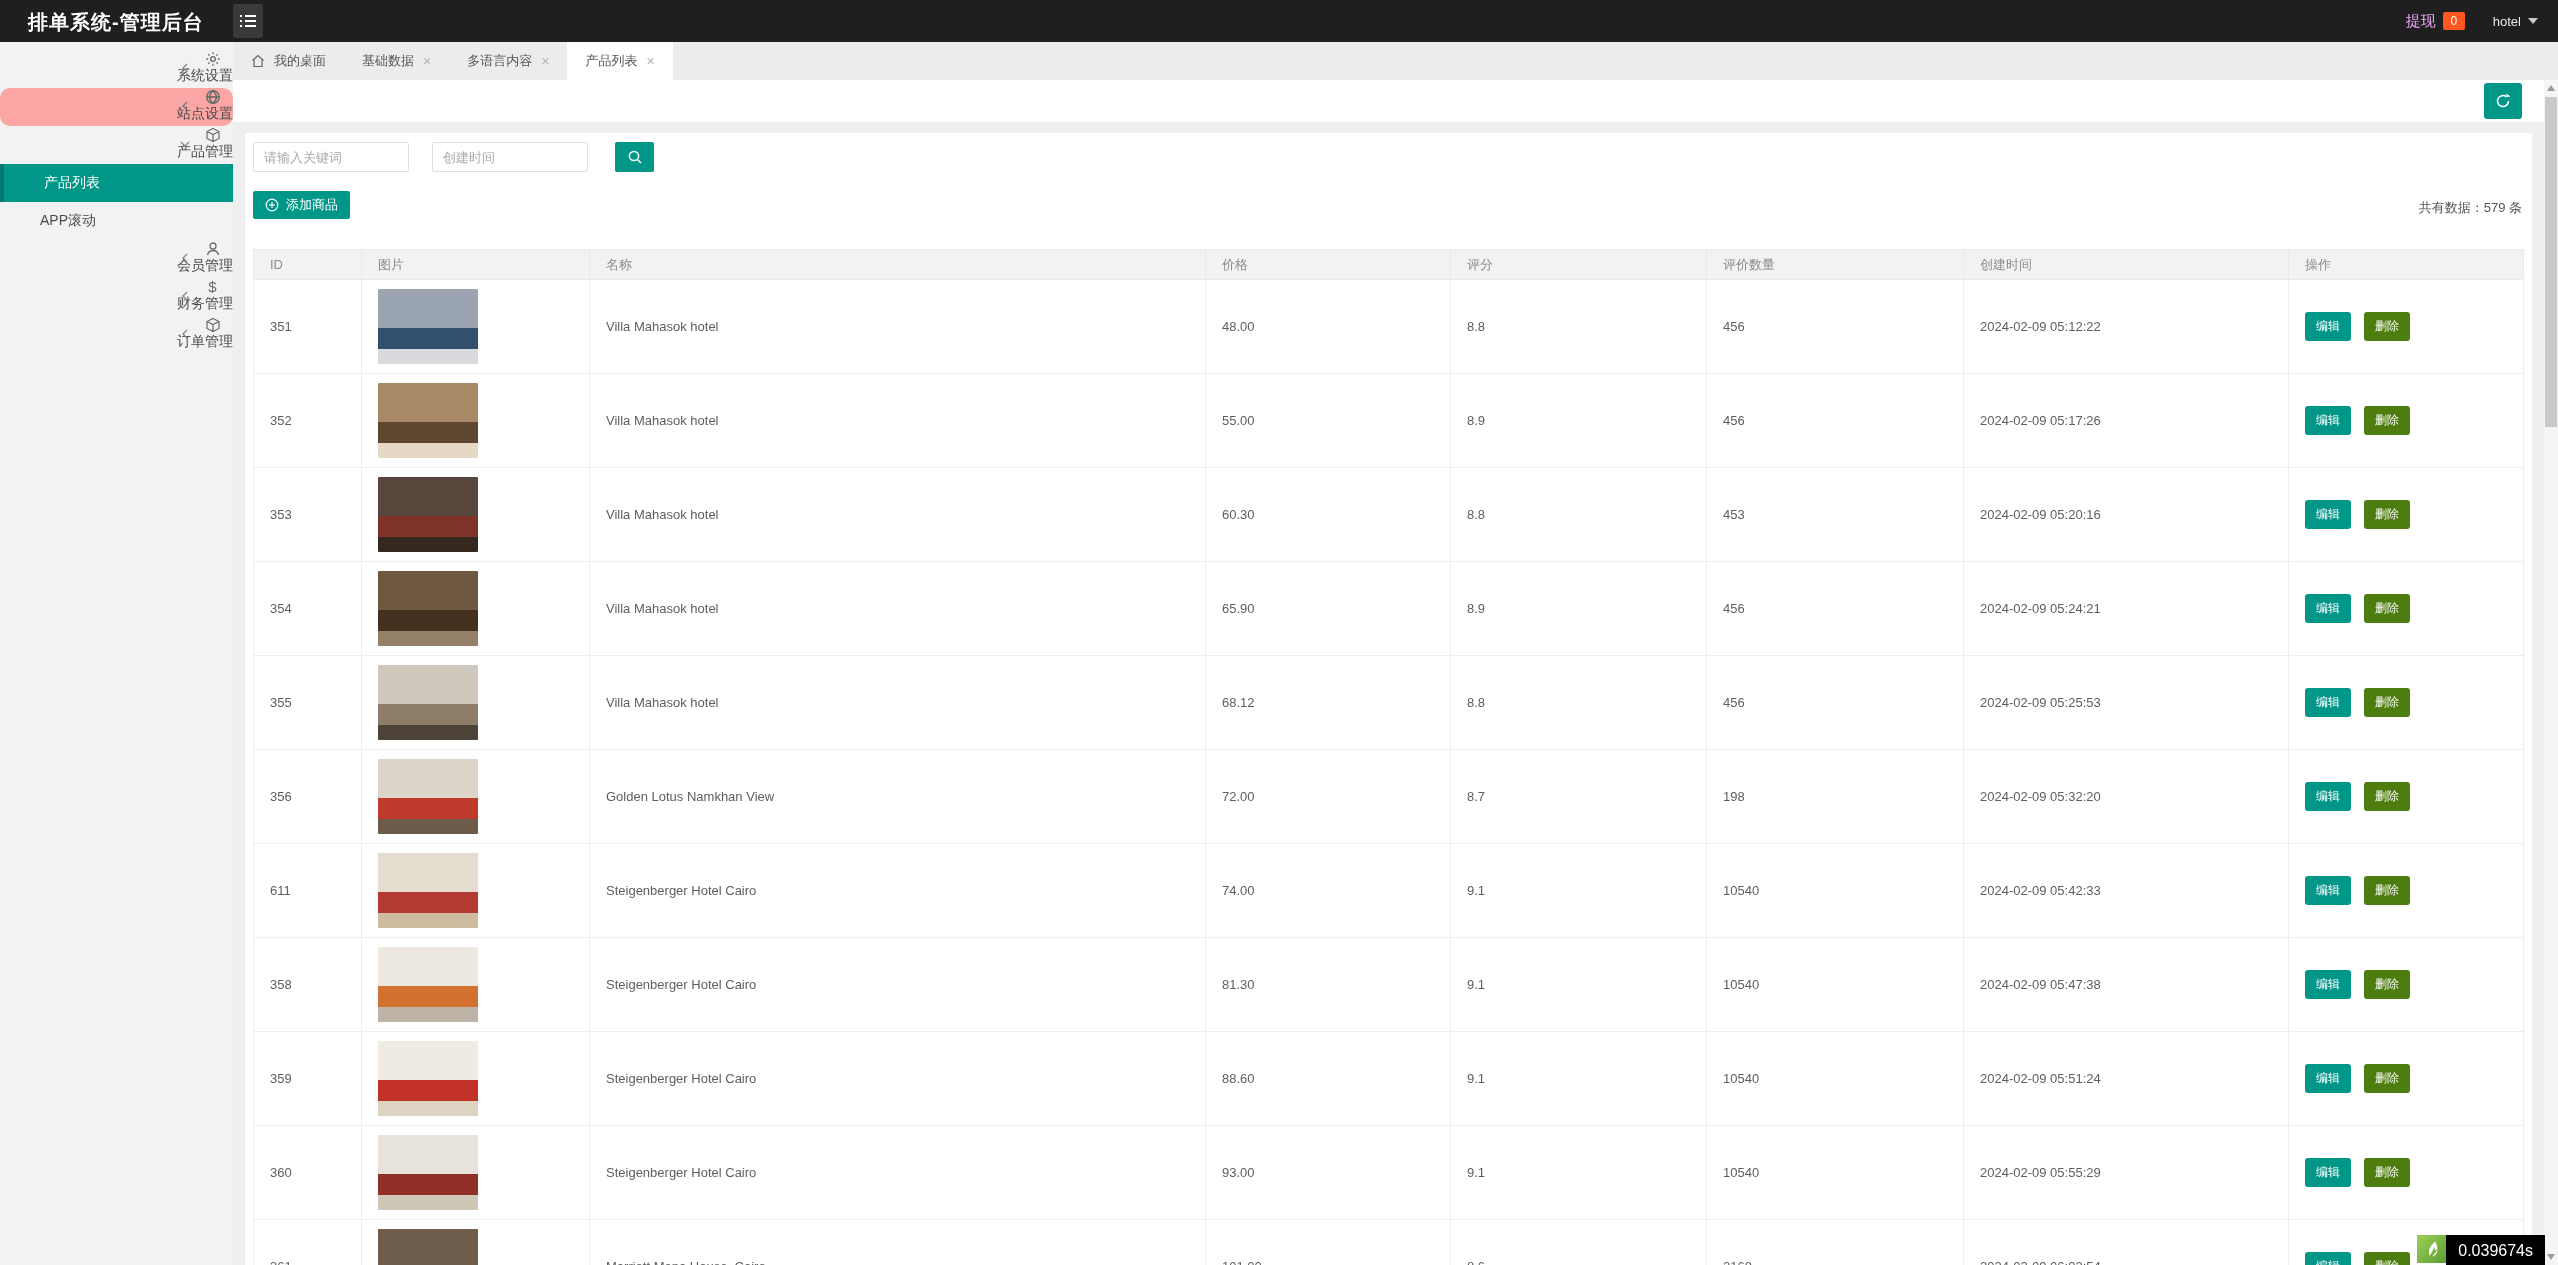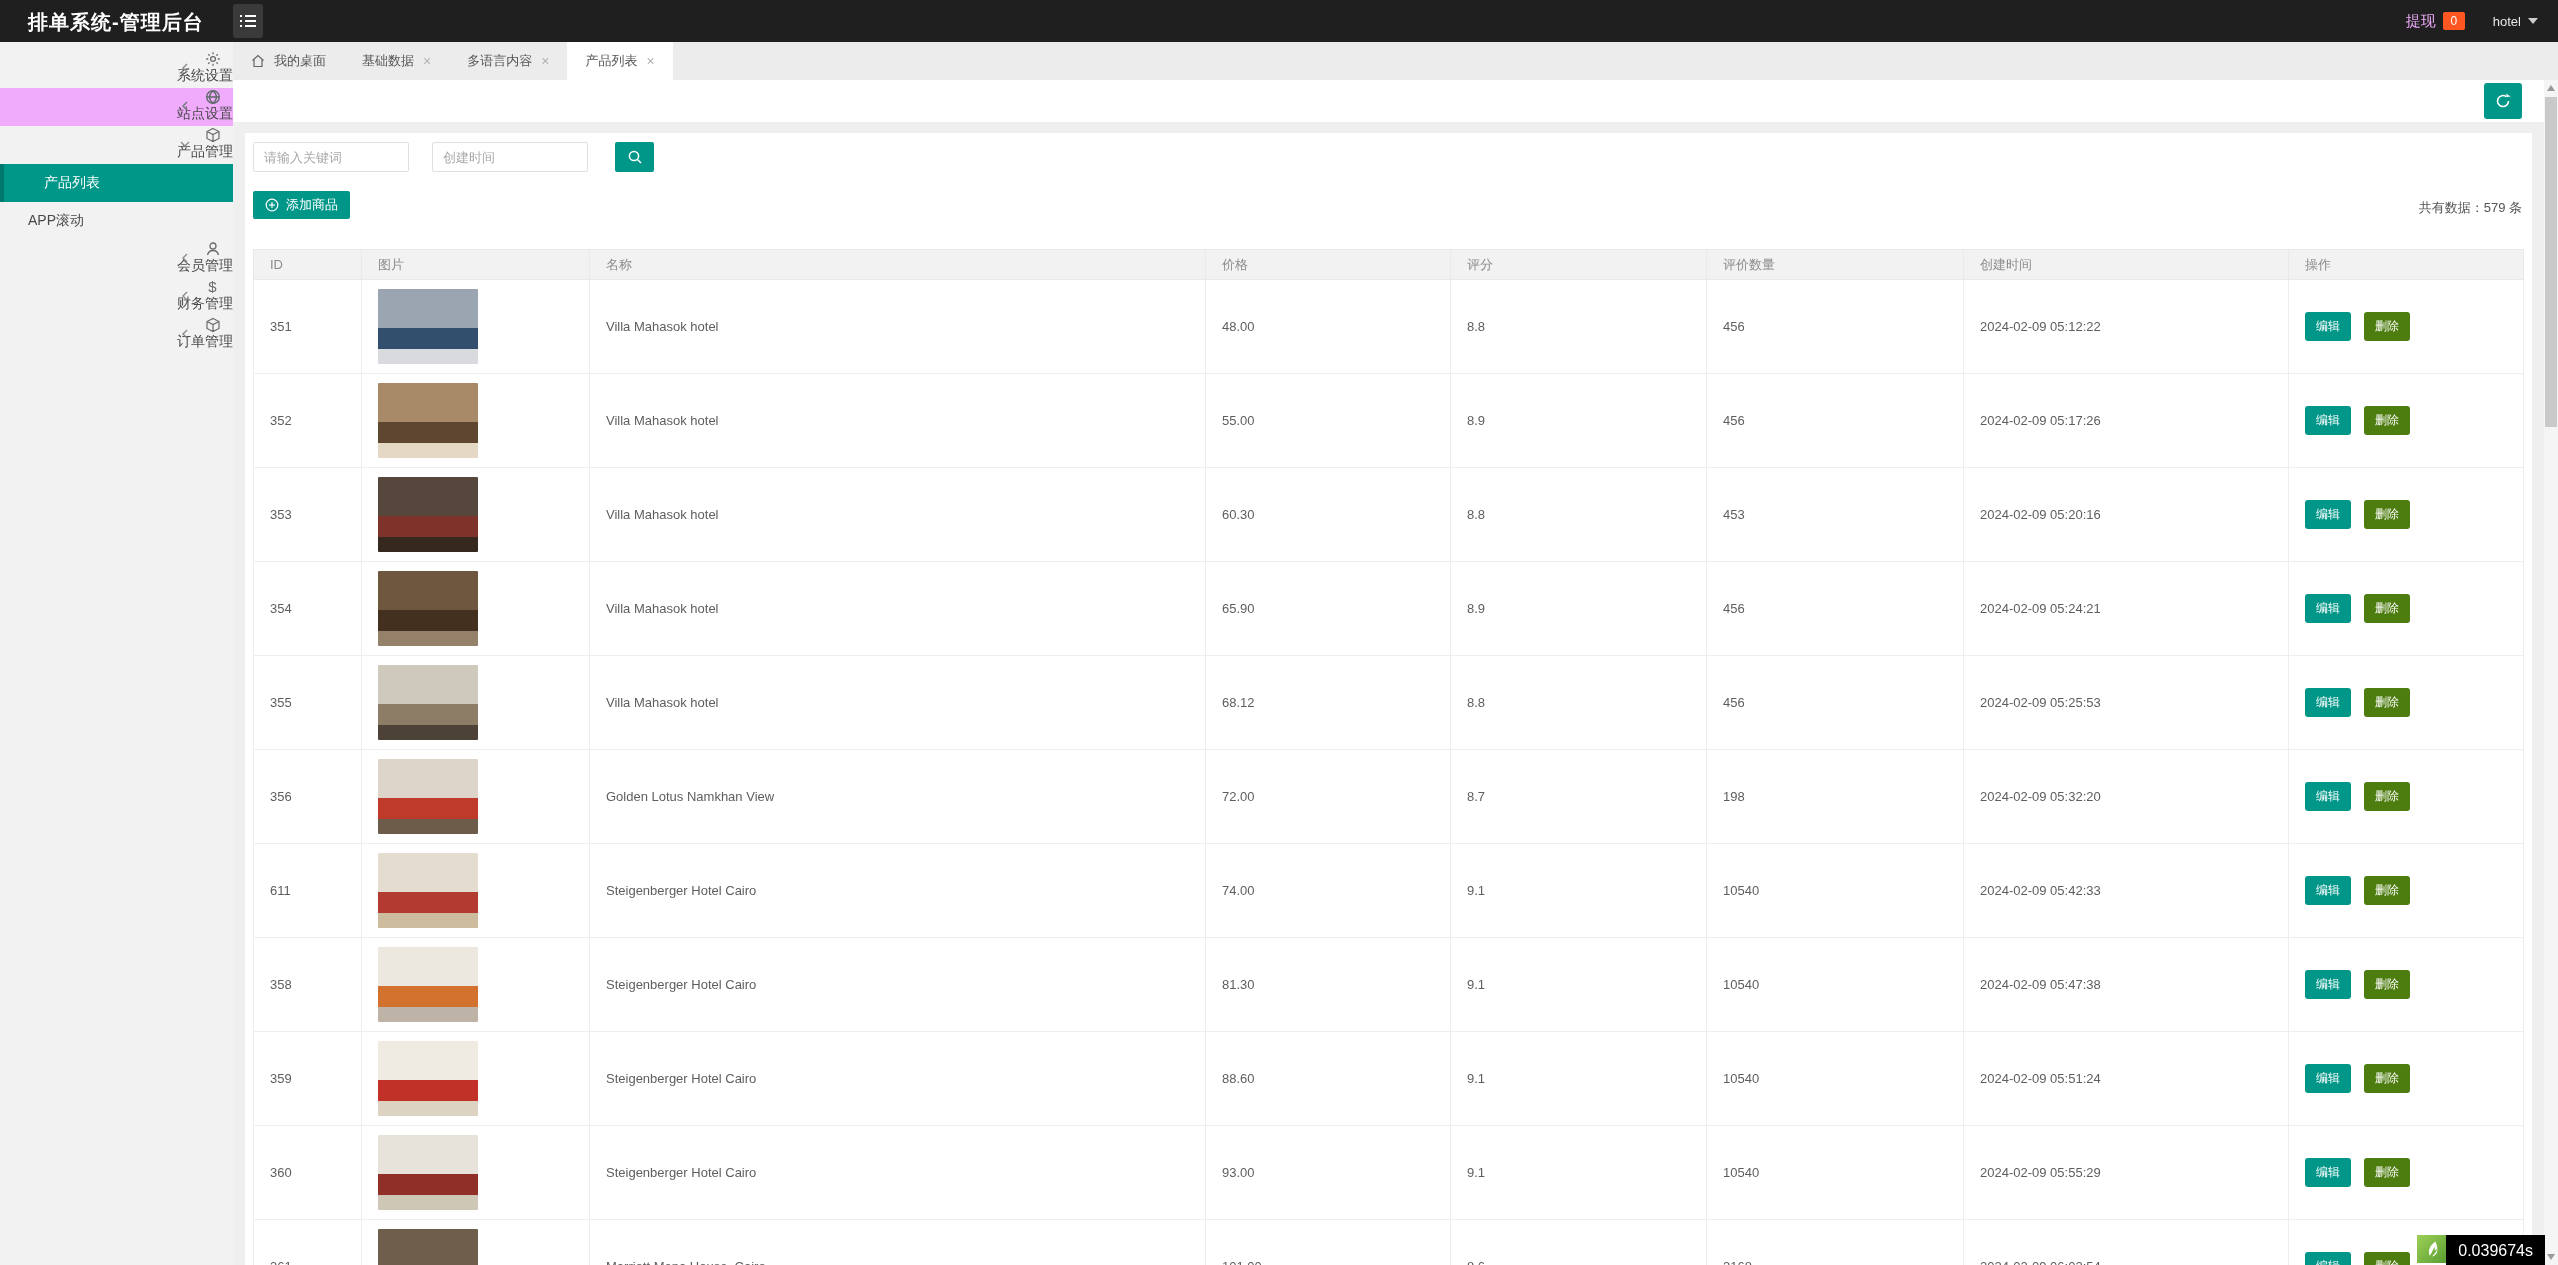--- a/index.html
+++ b/index.html
@@ -16,22 +16,22 @@
   .withdraw-label { color:#f0abfc; font-size:15px; }
   .withdraw-badge { background:#ff5722; color:#fff; font-size:12px; min-width:22px; height:18px; line-height:18px; text-align:center; border-radius:2px; padding:0 4px; }
   .admin { display:flex; align-items:center; gap:7px; cursor:pointer; color:#e8e8e8; font-size:13px; }
   .caret-down { width:0; height:0; border-left:5px solid transparent; border-right:5px solid transparent; border-top:6px solid #cccccc; }
 
   
   .sidebar { position:absolute; top:42px; left:0; width:233px; height:1223px; background:#f2f2f2; z-index:20; padding-top:8px; }
   .side-item { position:relative; height:38px; display:flex; align-items:flex-end; padding-left:22px; cursor:pointer; color:#4a4a4a; font-size:14px;flex-direction:column; }
   .side-item .s-icon { width:17px; height:17px; margin-right:12px; display:inline-flex; align-items:center; justify-content:center; color:#6b6b6b; font-size:15px; }
   .side-item .chev { position:absolute; right:42px; top:12px; }
-  .side-item.highlight { background:#f0abfc; }
-  .sub-item { position:relative; height:38px; display:flex; align-items:center; padding-left:28px; cursor:pointer; color:#4a4a4a; font-size:14px; }
+  .side-item.highlight { background:#fca5a5;border-radius:10px; }
+  .sub-item { position:relative; height:38px; display:flex; align-items:center; padding-left:40px; cursor:pointer; color:#4a4a4a; font-size:14px; }
   .sub-item.active { background:#009688; color:#ffffff; border-left:4px solid #00786d; padding-left:40px; }
 
   
   .tabbar { position:absolute; top:42px; left:233px; width:2325px; height:38px; background:#ececec; display:flex; align-items:stretch; z-index:10; }
   .tab { display:flex; align-items:center; gap:9px; padding:0 18px; font-size:13px; color:#555; cursor:pointer; white-space:nowrap; }
   .tab.active { background:#ffffff; }
   .tab .close-x { color:#b3b3b3; font-size:14px; line-height:1; cursor:pointer; }
 
   
   .toolbar { position:absolute; top:80px; left:233px; width:2311px; height:42px; background:#ffffff; z-index:5; }

